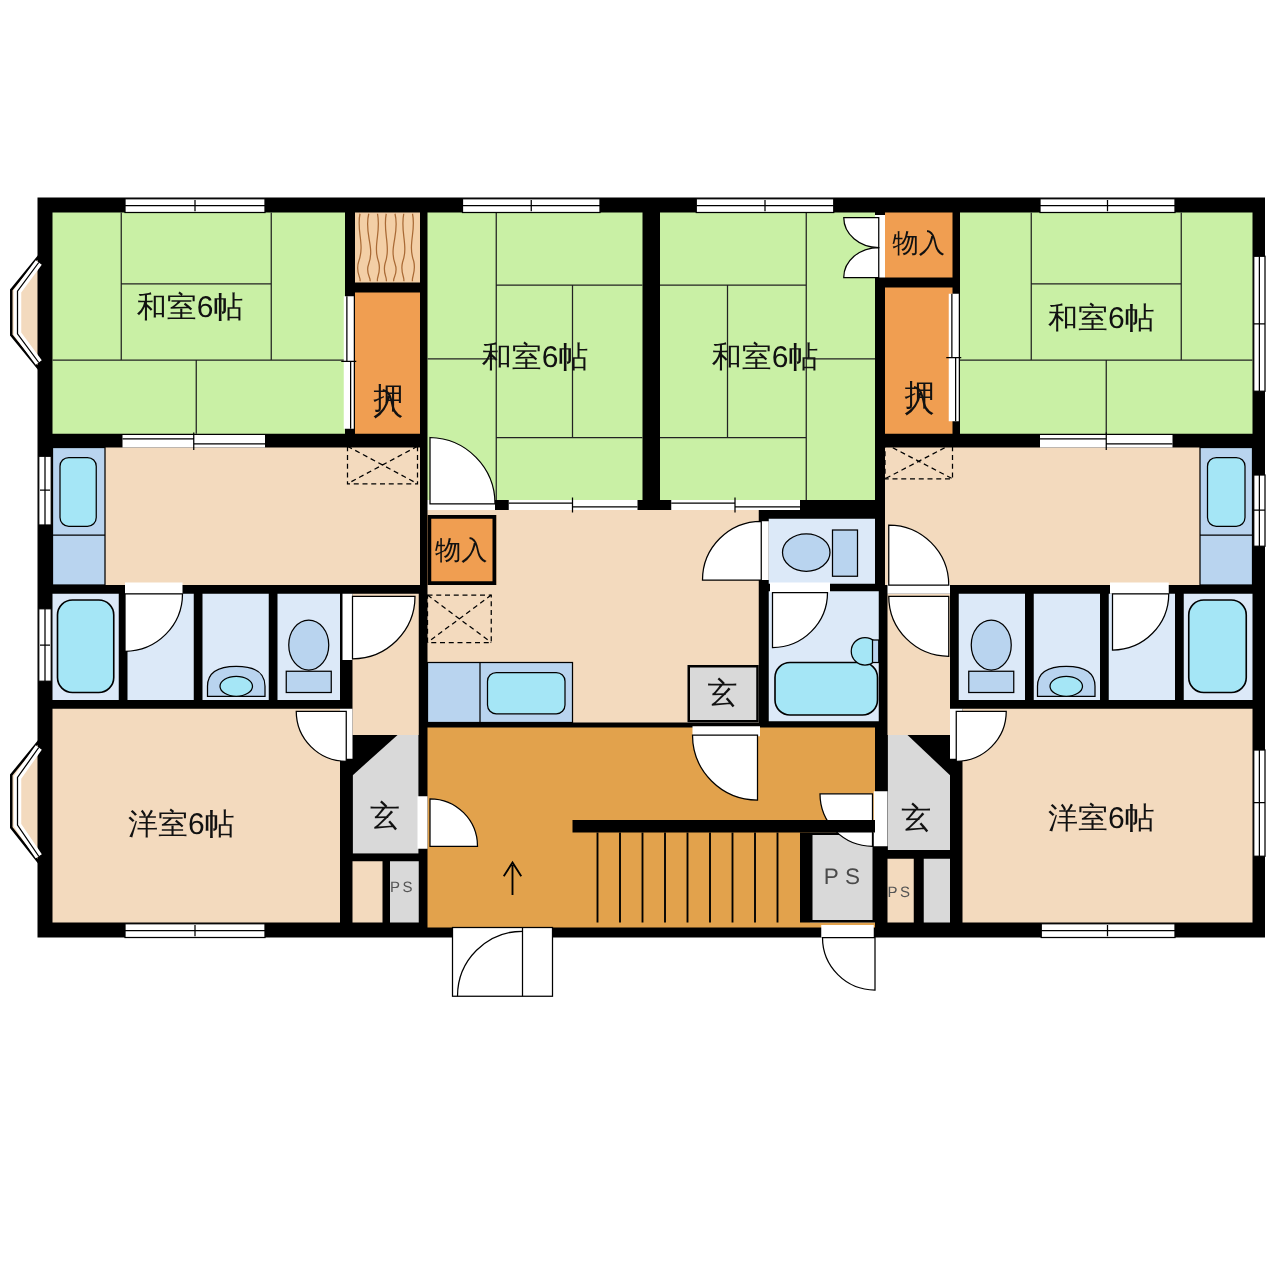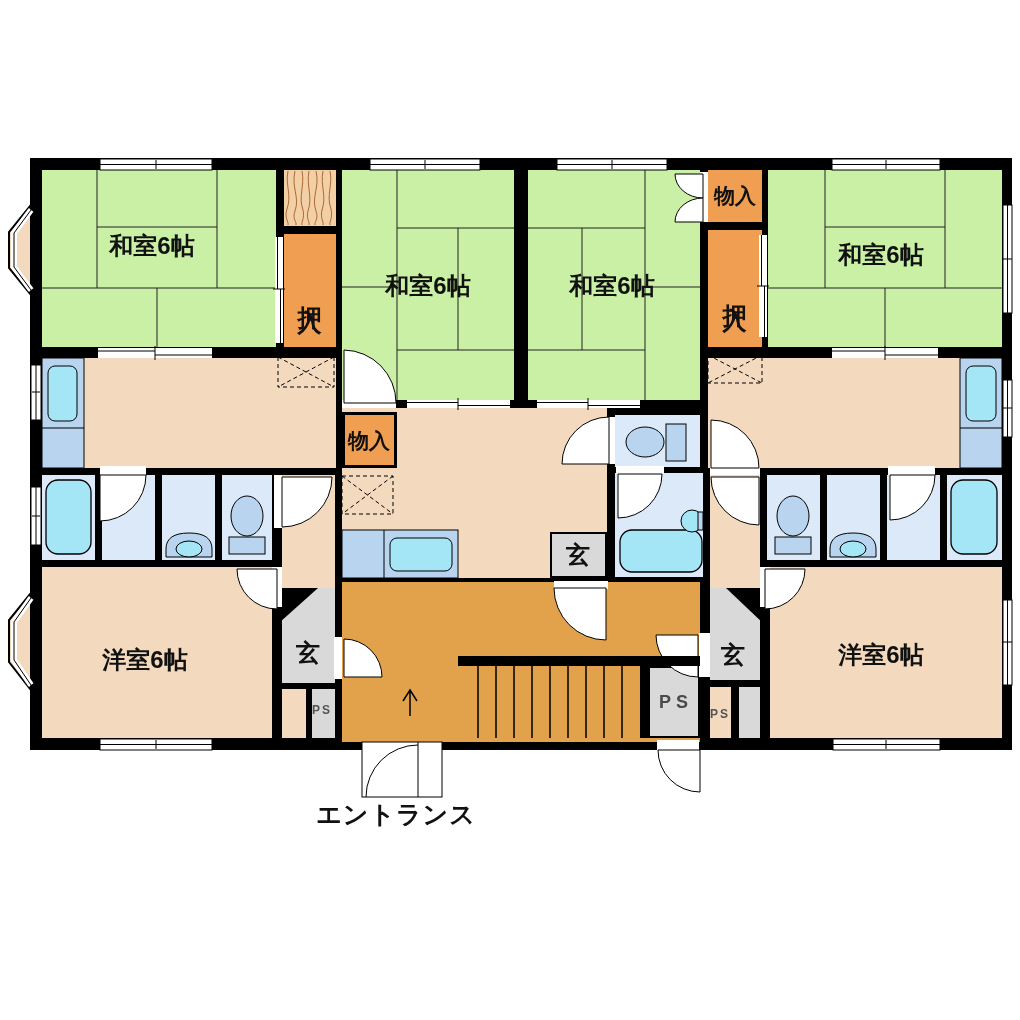--- a/index.html
+++ b/index.html
@@ -10,21 +10,21 @@
   .room{position:absolute;box-sizing:border-box;}
   .tatami{background:var(--c-tatami,#c9f0a5);}
   .beige{background:var(--c-floor_beige,#f3dabe);}
   .orange{background:var(--c-closet_orange,#f09e51);}
   .hallc{background:var(--c-hall_orange,#e7a34c);}
   .grayc{background:var(--c-genkan_gray,#d9d9d9);}
   .lblue{background:var(--c-bath_blue,#dce9f8);}
   .woodc{background:var(--c-wood,#f3cfa6);}
   .overlay{position:absolute;left:0;top:0;width:1020px;height:1020px;pointer-events:none;}
   .lbl{position:absolute;transform:translate(-50%,-50%);white-space:nowrap;color:#111;
-       font-size:24px;line-height:1.05;font-weight:bold;}
+       font-size:24px;line-height:1.05;}
   .lbl.vert{writing-mode:vertical-rl;text-orientation:upright;letter-spacing:3px;}
   .lbl.small20{font-size:21px;}
   .lbl.gen{font-size:24px;}
   .lbl.psbig{font-size:18px;letter-spacing:5px;color:#4a4a4a;}
   .lbl.pssmall{font-size:12px;letter-spacing:2px;color:#555;}
   .lbl.ent{font-size:25px;letter-spacing:1px;}
 </style>
 </head>
 <body>
 
@@ -248,14 +248,13 @@
   <div class="lbl" style="left:881px;top:655px;">洋室6帖</div>
 
   <div class="lbl gen" style="left:308px;top:653px;">玄</div>
   <div class="lbl gen" style="left:578px;top:555px;">玄</div>
   <div class="lbl gen" style="left:733px;top:655px;">玄</div>
 
   <div class="lbl psbig" style="left:676px;top:702px;">PS</div>
   <div class="lbl pssmall" style="left:322px;top:710px;">PS</div>
   <div class="lbl pssmall" style="left:720px;top:714px;">PS</div>
 
-  <div class="lbl ent" style="left:396px;top:814px;">エントランス</div>
 </div>
 
 </body></html>

